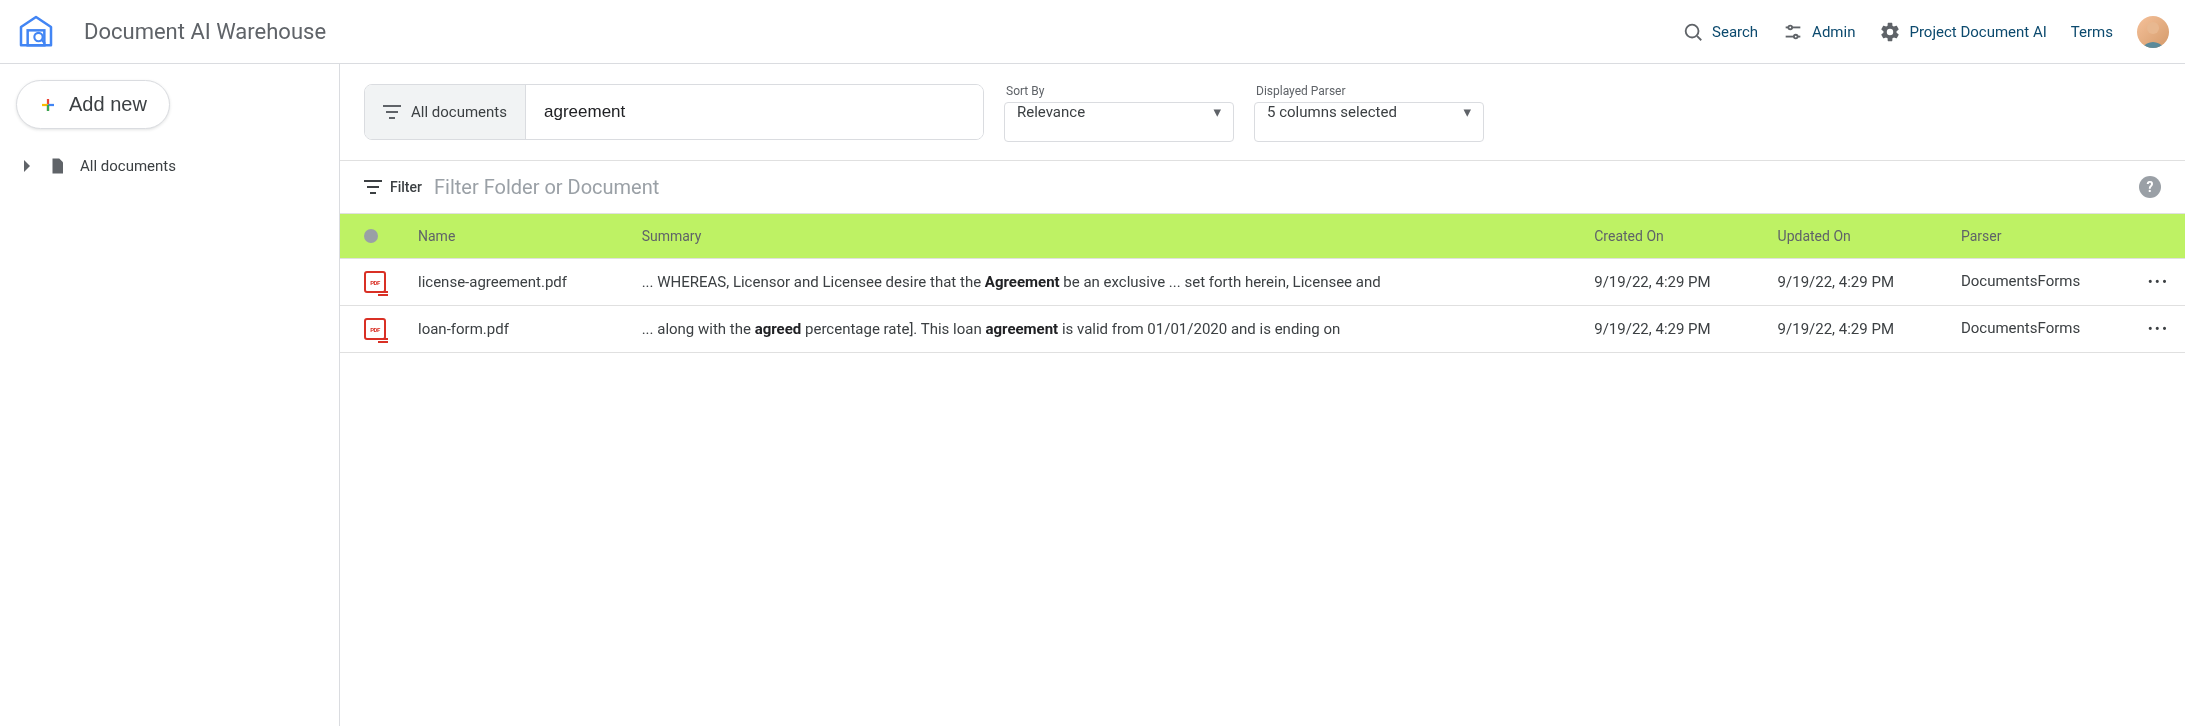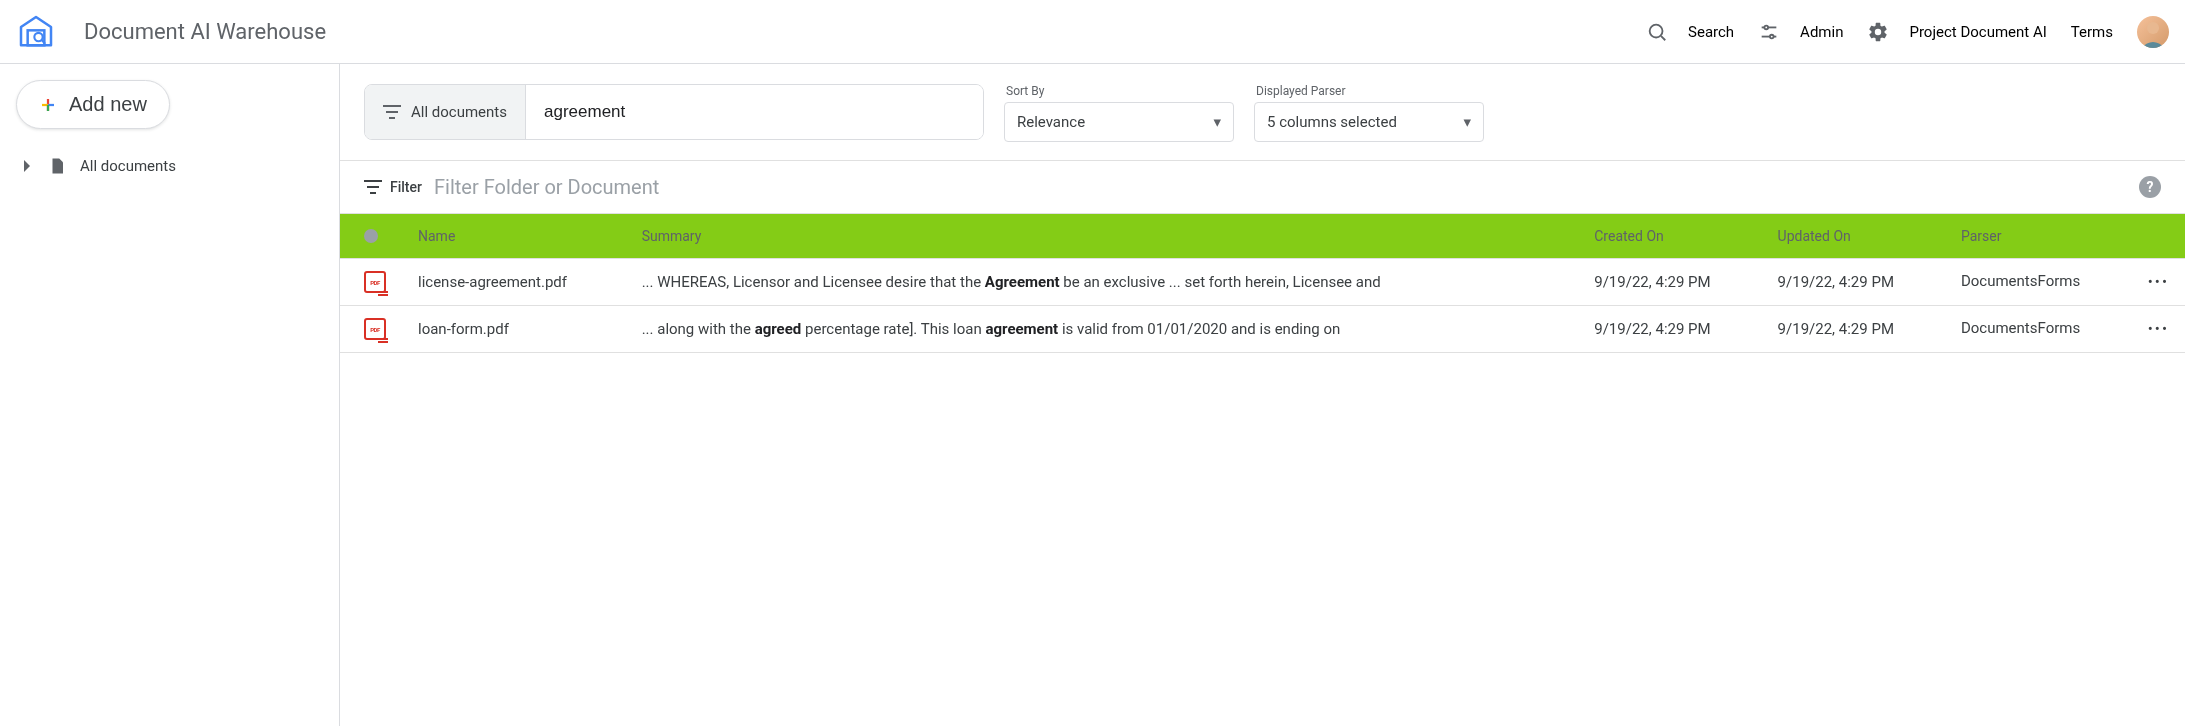--- a/index.html
+++ b/index.html
@@ -15,21 +15,21 @@
     .header {
       display: flex; align-items: center;
       height: 64px; padding: 0 16px;
       border-bottom: 1px solid #dadce0;
     }
     .logo-wrap { display: flex; align-items: center; gap: 28px; }
     .logo-svg { width: 40px; height: 40px; }
     .app-title { font-size: 22px; color: #5f6368; font-weight: 400; }
     .header-spacer { flex: 1; }
     .header-actions { display: flex; align-items: center; gap: 24px; }
-    .header-item { display: flex; align-items: center; gap: 20px; cursor: pointer; color: #000000; font-size: 15px; }
+    .header-item { display: flex; align-items: center; gap: 8px; cursor: pointer; color: #0c4a6e; font-size: 15px; }
     .header-item .icon { color: #5f6368; width:22px; height:22px; display:flex; align-items:center; justify-content:center;}
     .avatar { width: 32px; height: 32px; border-radius: 50%; background: linear-gradient(135deg,#f5c19a,#d49a6a); display:flex; align-items:center; justify-content:center; overflow:hidden;}
 
     
     .body { display: flex; flex: 1; overflow: hidden; }
     .sidebar { width: 340px; border-right: 1px solid #dadce0; padding: 16px 12px; }
     .add-new-btn {
       display: inline-flex; align-items: center; gap: 12px;
       background: #fff; border: 1px solid #dadce0; border-radius: 28px;
       padding: 12px 22px; font-size: 20px; color: #3c4043;
@@ -55,42 +55,42 @@
       border-right: 1px solid #dadce0; color:#3c4043; cursor:pointer;
     }
     .search-input {
       border: none; outline: none; height: 100%; flex: 1;
       padding: 0 18px; font-size: 17px; color:#202124;
     }
     .search-input::placeholder { color:#80868b; }
     .dropdown-group { display: flex; flex-direction: column; gap: 2px; }
     .dropdown-label { font-size: 12px; color: #5f6368; margin-bottom: 2px; padding-left: 2px;}
     .dropdown {
-      display: flex; align-items: center; justify-content: space-between;
+      display: flex; align-items: flex-start; justify-content: space-between;
       border: 1px solid #dadce0; border-radius: 4px;
       height: 40px; min-width: 230px; padding: 0 12px; font-size: 15px;
       cursor: pointer; color:#3c4043;
     }
     .dropdown .arrow { color:#5f6368; }
 
     .filter-row {
       display: flex; align-items: center; gap: 12px;
       padding: 14px 24px; border-top: 1px solid #e0e0e0; border-bottom: 1px solid #e0e0e0;
     }
     .filter-label { display: flex; align-items: center; gap: 8px; font-weight: 500; color:#3c4043; }
     .filter-placeholder { color: #9aa0a6; font-size: 20px; }
     .filter-spacer { flex: 1; }
     .help-icon { width:22px; height:22px; border-radius:50%; background:#9aa0a6; color:#fff; display:flex; align-items:center; justify-content:center; font-size:14px; font-weight:700;}
 
     .tab-row { padding: 10px 24px 0; border-bottom: 1px solid #e0e0e0; }
     .tab { display:inline-block; padding: 8px 12px 12px; color:#1a73e8; font-size:15px; cursor:pointer;}
 
     
     .table { width: 100%; border-collapse: collapse; }
-    .table th { text-align:left; font-weight:400; color:#5f6368; font-size:14px; padding: 14px 16px; background:#84cc16; border-bottom:1px solid #e0e0e0;}
+    .table th { text-align:left; font-weight:400; color:#5f6368; font-size:14px; padding: 14px 16px; background:#bef264; border-bottom:1px solid #e0e0e0;}
     .table td { padding: 12px 16px; border-bottom:1px solid #e0e0e0; font-size:15px; color:#3c4043; vertical-align: middle;}
     .table th:first-child, .table td:first-child { width:46px; padding-left:24px;}
     .th-select { display:flex; align-items:center;}
     .select-circle { width:14px; height:14px; border-radius:50%; background:#9aa0a6; }
     .name-cell { display:flex; align-items:center; gap:16px;}
     .pdf-icon-box { width:22px; height:22px; border:2px solid #d93025; border-radius:3px; position:relative; display:flex; align-items:center; justify-content:center;}
     .pdf-icon-box::before { content:"PDF"; font-size:6px; color:#d93025; font-weight:700; letter-spacing:-0.5px;}
     .pdf-icon-box::after { content:""; position:absolute; right:-4px; bottom:-2px; width:10px; height:2px; background:#d93025; box-shadow: 0 3px 0 #d93025;}
     .summary-text { font-size:15px; line-height:1.4; }
     .summary-text b { color:#202124; }

